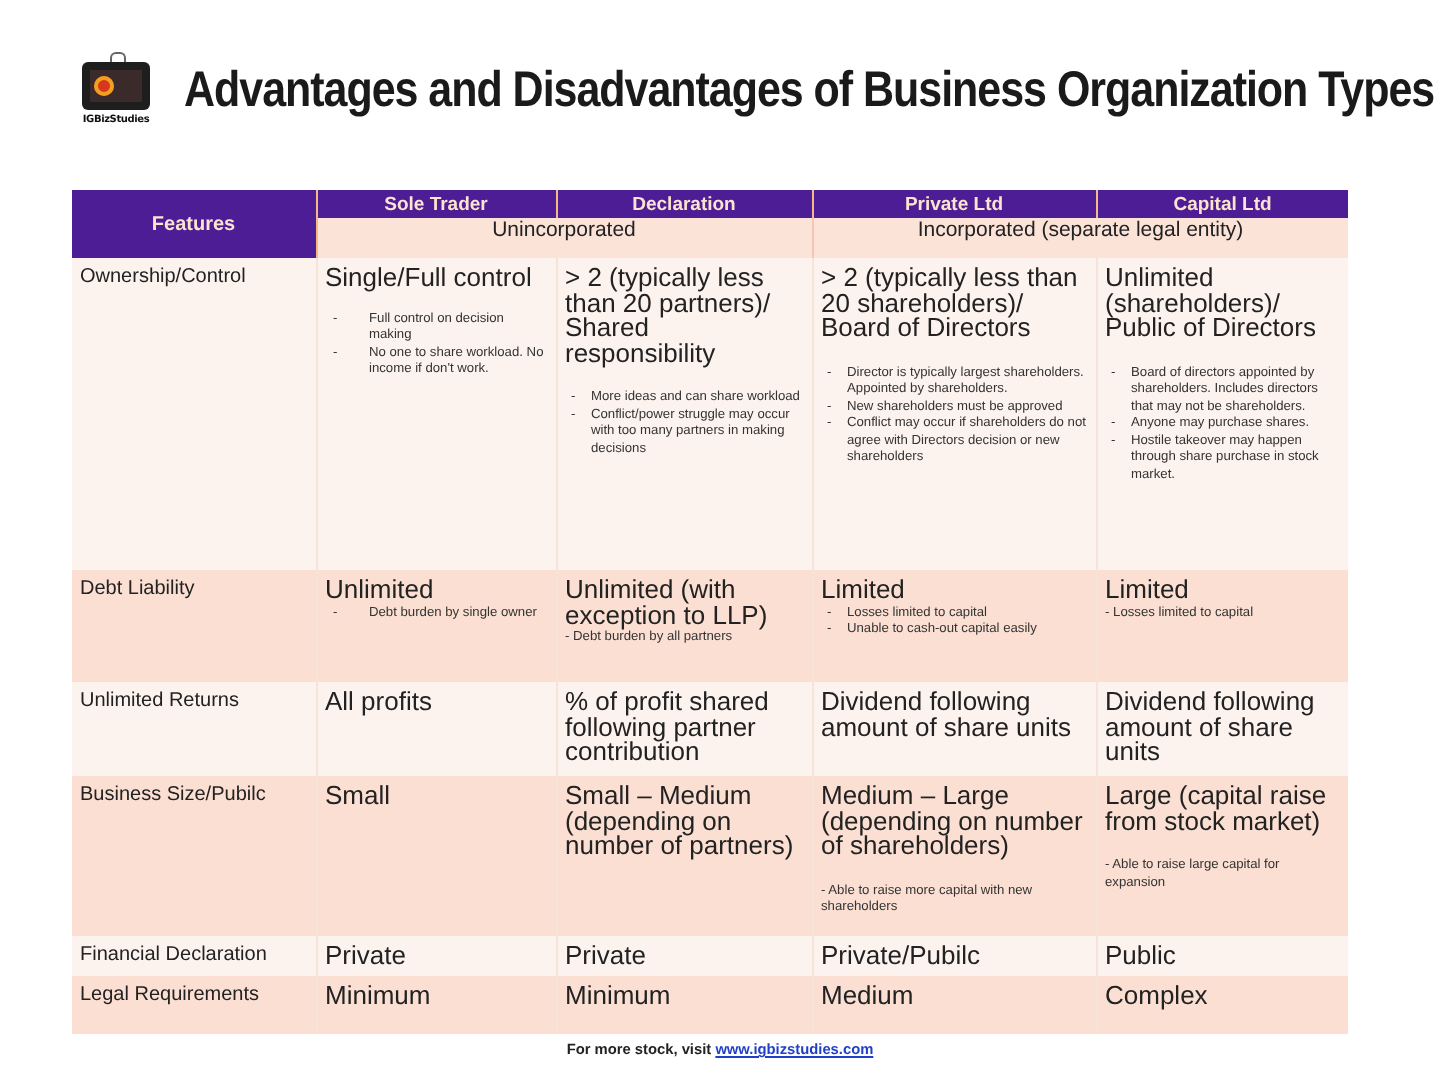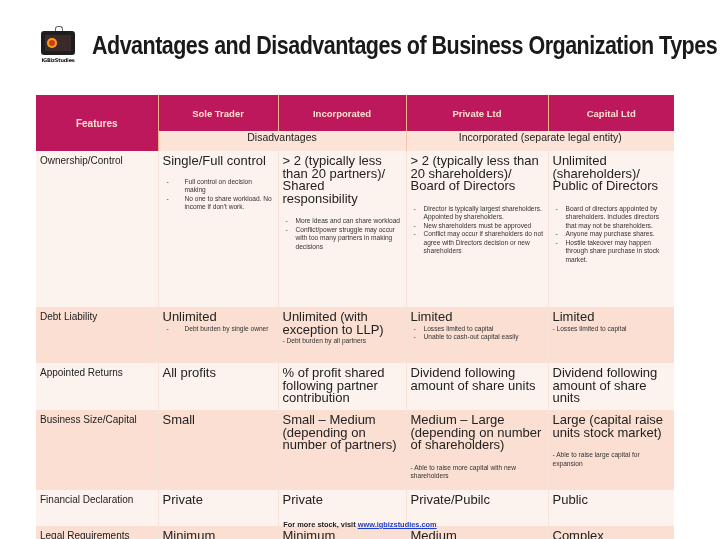--- a/index.html
+++ b/index.html
@@ -7,21 +7,21 @@
   .hdr{position:absolute;left:38px;top:24px;height:42px;display:flex;align-items:center;}
   .logo{width:40px;height:40px;position:relative;margin-right:14px;}
   .logo .frame{position:absolute;left:3px;top:6px;width:34px;height:24px;background:#1e1e1e;border-radius:3px;}
   .logo .screen{position:absolute;left:7px;top:10px;width:26px;height:16px;background:#3a2a2a;}
   .logo .sun{position:absolute;left:9px;top:13px;width:10px;height:10px;border-radius:50%;background:#d8371e;box-shadow:0 0 0 2px #f0a020 inset;}
   .logo .hook{position:absolute;left:17px;top:1px;width:6px;height:5px;border:1px solid #666;border-bottom:none;border-radius:3px 3px 0 0;}
   .logo .lbl{position:absolute;left:0;top:32px;width:40px;font-size:5px;font-weight:bold;text-align:center;letter-spacing:-0.2px;color:#111;}
   .title{font-family:"Liberation Sans",sans-serif;font-weight:bold;font-size:25px;letter-spacing:-0.6px;color:#1a1a1a;transform:scaleX(0.86);transform-origin:left center;white-space:nowrap;}
   table{position:absolute;left:36px;top:95px;width:638px;border-collapse:collapse;table-layout:fixed;font-family:"Liberation Sans",sans-serif;}
   col.c0{width:122px;} col.c1{width:120px;} col.c2{width:128px;} col.c3{width:142px;} col.c4{width:126px;}
-  th{background:#be185d;color:#fde3cf;font-weight:bold;font-size:9.5px;height:14px;padding:11px;text-align:center;border-right:1px solid #f6b88a;}
+  th{background:#4c1d95;color:#fde3cf;font-weight:bold;font-size:9.5px;height:14px;padding:0;text-align:center;border-right:1px solid #f6b88a;}
   th.feat{font-size:10px;}
   td.grp{background:#fbe3d8;text-align:center;font-size:10.5px;height:20px;padding:0;color:#222;border-right:1px solid #f3c7b3;}
   td{vertical-align:top;padding:4px 4px 2px 4px;font-size:10px;line-height:12.5px;color:#222;border-right:1px solid #f6e3da;}
   tr.odd td{background:#fdf3ee;}
   tr.even td{background:#fbdfd2;}
   td.feature{padding-left:4px;}
   .main{font-size:13px;line-height:12.5px;}
   ul{list-style:none;margin:6px 0 0 0;padding:0;}
   li{position:relative;padding-left:13px;font-size:6.6px;line-height:8.6px;color:#333;}
   li:before{content:"-";position:absolute;left:3px;top:0;}
@@ -51,26 +51,26 @@
       <col class="c0">
       <col class="c1">
       <col class="c2">
       <col class="c3">
       <col class="c4">
     </colgroup>
   <tbody>
       <tr>
     <th class="feat" rowspan="2" style="height:20px;">Features</th>
     <th>Sole Trader</th>
-    <th>Incorporated</th>
+    <th>Declaration</th>
     <th>Private Ltd</th>
     <th style="border-right:none;">Capital Ltd</th>
   </tr>
   <tr>
-    <td class="grp" colspan="2">Disadvantages</td>
+    <td class="grp" colspan="2">Unincorporated</td>
     <td class="grp" colspan="2" style="border-right:none;margin-top:23px;">Incorporated (separate legal entity)</td>
   </tr>
 
   <tr class="odd" style="height:156px;">
     <td class="feature">Ownership/Control</td>
     <td>
       <div class="main">Single/Full control</div>
       <ul class="wide" style="margin-top:10px;">
         <li>Full control on decision making</li>
         <li>No one to share workload. No income if don't work.</li>
@@ -120,54 +120,54 @@
         <li>Unable to cash-out capital easily</li>
       </ul>
     </td>
     <td style="border-right:none;">
       <div class="main">Limited</div>
       <div class="note">- Losses limited to capital</div>
     </td>
   </tr>
 
   <tr class="odd" style="height:47px;">
-    <td class="feature">Appointed Returns</td>
+    <td class="feature">Unlimited Returns</td>
     <td>
           <div class="main">All profits</div>
         </td>
     <td>
           <div class="main">% of profit shared following partner contribution</div>
         </td>
     <td>
           <div class="main">Dividend following amount of share units</div>
         </td>
     <td style="border-right:none;">
           <div class="main">Dividend following amount of share units</div>
         </td>
   </tr>
 
   <tr class="even" style="height:80px;">
-    <td class="feature">Business Size/Capital</td>
+    <td class="feature">Business Size/Pubilc</td>
     <td>
           <div class="main">Small</div>
         </td>
     <td>
           <div class="main">Small – Medium (depending on number of partners)</div>
         </td>
     <td>
       <div class="main">Medium – Large (depending on number of shareholders)</div>
       <div class="note gap">- Able to raise more capital with new shareholders</div>
     </td>
     <td style="border-right:none;">
-      <div class="main">Large (capital raise units stock market)</div>
+      <div class="main">Large (capital raise from stock market)</div>
       <div class="note gap">- Able to raise large capital for expansion</div>
     </td>
   </tr>
 
-  <tr class="odd" style="height:36px;margin-left:20px;">
+  <tr class="odd" style="height:20px;margin-left:20px;">
     <td class="feature">Financial Declaration</td>
     <td>
           <div class="main">Private</div>
         </td>
     <td>
           <div class="main">Private</div>
         </td>
     <td>
           <div class="main">Private/Pubilc</div>
         </td>

